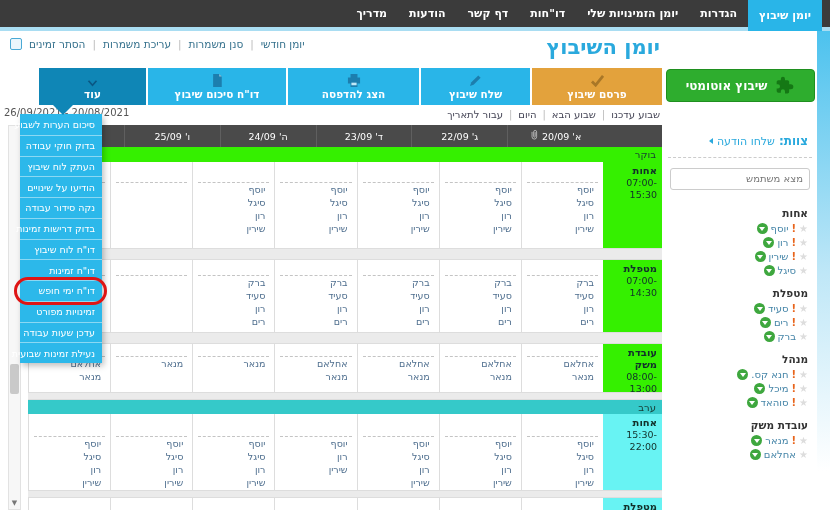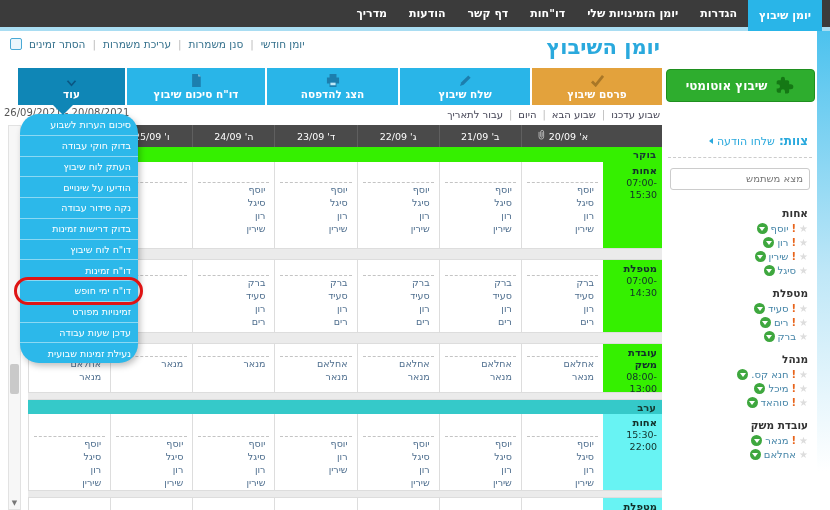--- a/index.html
+++ b/index.html
@@ -22,55 +22,55 @@
   
   .auto-btn{position:absolute;top:69px;left:666px;width:149px;height:33px;background:#2ead2e;border:1px solid #1f8f1f;
             border-radius:4px;color:#fff;font-weight:bold;font-size:12px;display:flex;align-items:center;justify-content:center;
             gap:8px;cursor:pointer;font-family:inherit;z-index:3;}
   
   .tbar{position:absolute;top:68px;right:168px;width:654px;height:37px;display:flex;gap:2px;z-index:3;}
   .tbtn{background:#29b5e8;color:#fff;border:none;display:flex;flex-direction:column;align-items:center;justify-content:center;
         gap:1px;font-size:10.5px;font-weight:bold;font-family:inherit;cursor:pointer;white-space:nowrap;padding:0;}
   .tbtn .ticon{height:13px;display:flex;align-items:flex-end;}
   .b-publish{width:130px;background:#e3a23c;}
-  .b-send{width:130px;text-align:right;}
+  .b-send{width:109px;text-align:right;}
   .b-print{width:131px;}
   .b-report{width:138px;}
   .b-more{width:107px;background:#0f86b6;}
   .notch{position:absolute;left:52px;top:104px;width:0;height:0;border-left:11px solid transparent;
          border-right:11px solid transparent;border-top:11px solid #0f86b6;z-index:41;}
   
   .week-nav{position:absolute;top:109px;right:170px;display:flex;gap:6px;font-size:10px;color:#445;z-index:3;}
   .week-nav .lnk{cursor:pointer;}
   .date-range{position:absolute;top:107px;left:4px;font-size:10px;color:#555;direction:ltr;z-index:30;white-space:nowrap;}
   
   .table{position:absolute;top:125px;left:28px;width:634px;z-index:10;background:#fff;}
   .thead{display:flex;height:22px;background:#4a4a4a;}
   .corner{width:59px;}
   .dhead{flex:1;color:#fff;font-size:9.5px;display:flex;align-items:center;justify-content:center;gap:3px;
          border-left:1px solid #5f5f5f;cursor:pointer;white-space:nowrap;}
-  .band{font-size:10px;font-weight:700;color:#173b33;padding:0 6px;display:flex;align-items:center;}
+  .band{font-size:10px;font-weight:400;color:#173b33;padding:0 6px;display:flex;align-items:center;}
   .band.g{background:#35f000;height:15px;}
   .band.t{background:#35c9c9;height:14px;}
   .srow{display:flex;}
   .lbl{width:59px;padding:3px 5px 0 0;font-size:9.5px;color:#12302a;box-sizing:border-box;line-height:12px;}
   .lbl .role{font-weight:bold;font-size:10px;}
   .lbl.g{background:#35f000;}
   .lbl.c{background:#68f3f3;}
   .dcell{flex:1;border-left:1px solid #ddd;box-sizing:border-box;cursor:pointer;}
   .slot{height:16px;margin:0 5px;border-bottom:1px dashed #c4c4c4;}
   .nm{font-size:9.5px;line-height:13px;color:#4e6e8e;text-align:right;padding-left:0;padding-right:9px;cursor:pointer;white-space:nowrap;}
   .ssep{background:#ebebeb;border-top:1px solid #ddd;border-bottom:1px solid #ddd;box-sizing:border-box;}
   
   .scrollbar{position:absolute;left:8px;top:125px;width:13px;height:385px;background:#f7f7f7;border:1px solid #e2e2e2;
              box-sizing:border-box;z-index:20;}
   .thumb{position:absolute;left:1px;top:238px;width:9px;height:30px;background:#c9c9c9;border-radius:2px;cursor:pointer;}
   .sbtn{position:absolute;bottom:0;left:0;width:100%;height:12px;font-size:7px;color:#777;text-align:center;line-height:12px;cursor:pointer;}
   
-  .menu{position:absolute;left:20px;top:114px;width:118px;background:#2cb8ea;z-index:40;box-shadow:2px 3px 6px rgba(0,0,0,0.25);border-radius:19px;}
+  .menu{position:absolute;left:20px;top:114px;width:82px;background:#2cb8ea;z-index:40;box-shadow:2px 3px 6px rgba(0,0,0,0.25);}
   .mitem{height:20.75px;display:flex;align-items:center;padding-right:7px;color:#fff;font-size:9.5px;cursor:pointer;
          position:relative;box-sizing:border-box;white-space:nowrap;}
   .mitem + .mitem{border-top:1px solid rgba(255,255,255,0.45);}
   .ring{position:absolute;top:-4px;bottom:-4px;right:-5px;left:-6px;border:3px solid #de1414;border-radius:15px;pointer-events:none;z-index:50;}
   
   .sidebar{position:absolute;top:134px;left:664px;width:152px;z-index:3;}
   .team-line{font-size:11px;color:#2aa9dd;padding-right:8px;display:flex;align-items:center;gap:4px;}
   .team-label{font-weight:bold;font-size:12px;}
   .team-action{cursor:pointer;}
   .larr{width:0;height:0;border-top:3px solid transparent;border-bottom:3px solid transparent;border-right:4px solid #2aa9dd;}
@@ -189,23 +189,20 @@
   <div class="table" id="schedule-table">
       <div class="thead">
         <div class="corner"></div>
         <div class="dhead">
           <span>א' 20/09</span>
           <span><svg width="9" height="12" viewBox="0 0 11 14">
               <path d="M2.5 3.2v6a2.8 2.8 0 0 0 5.6 0v-6a1.8 1.8 0 0 0-3.6 0v5.6a.9.9 0 0 0 1.8 0V3.5" fill="none" stroke="#b5b5b5" stroke-width="1.2"></path>
             </svg></span>
         </div>
         <div class="dhead">
-          <span>ב' 21/09</span>
-        </div>
-        <div class="dhead">
           <span>ג' 22/09</span>
         </div>
         <div class="dhead">
           <span>ד' 23/09</span>
         </div>
         <div class="dhead">
           <span>ה' 24/09</span>
         </div>
         <div class="dhead">
           <span>ו' 25/09</span>

